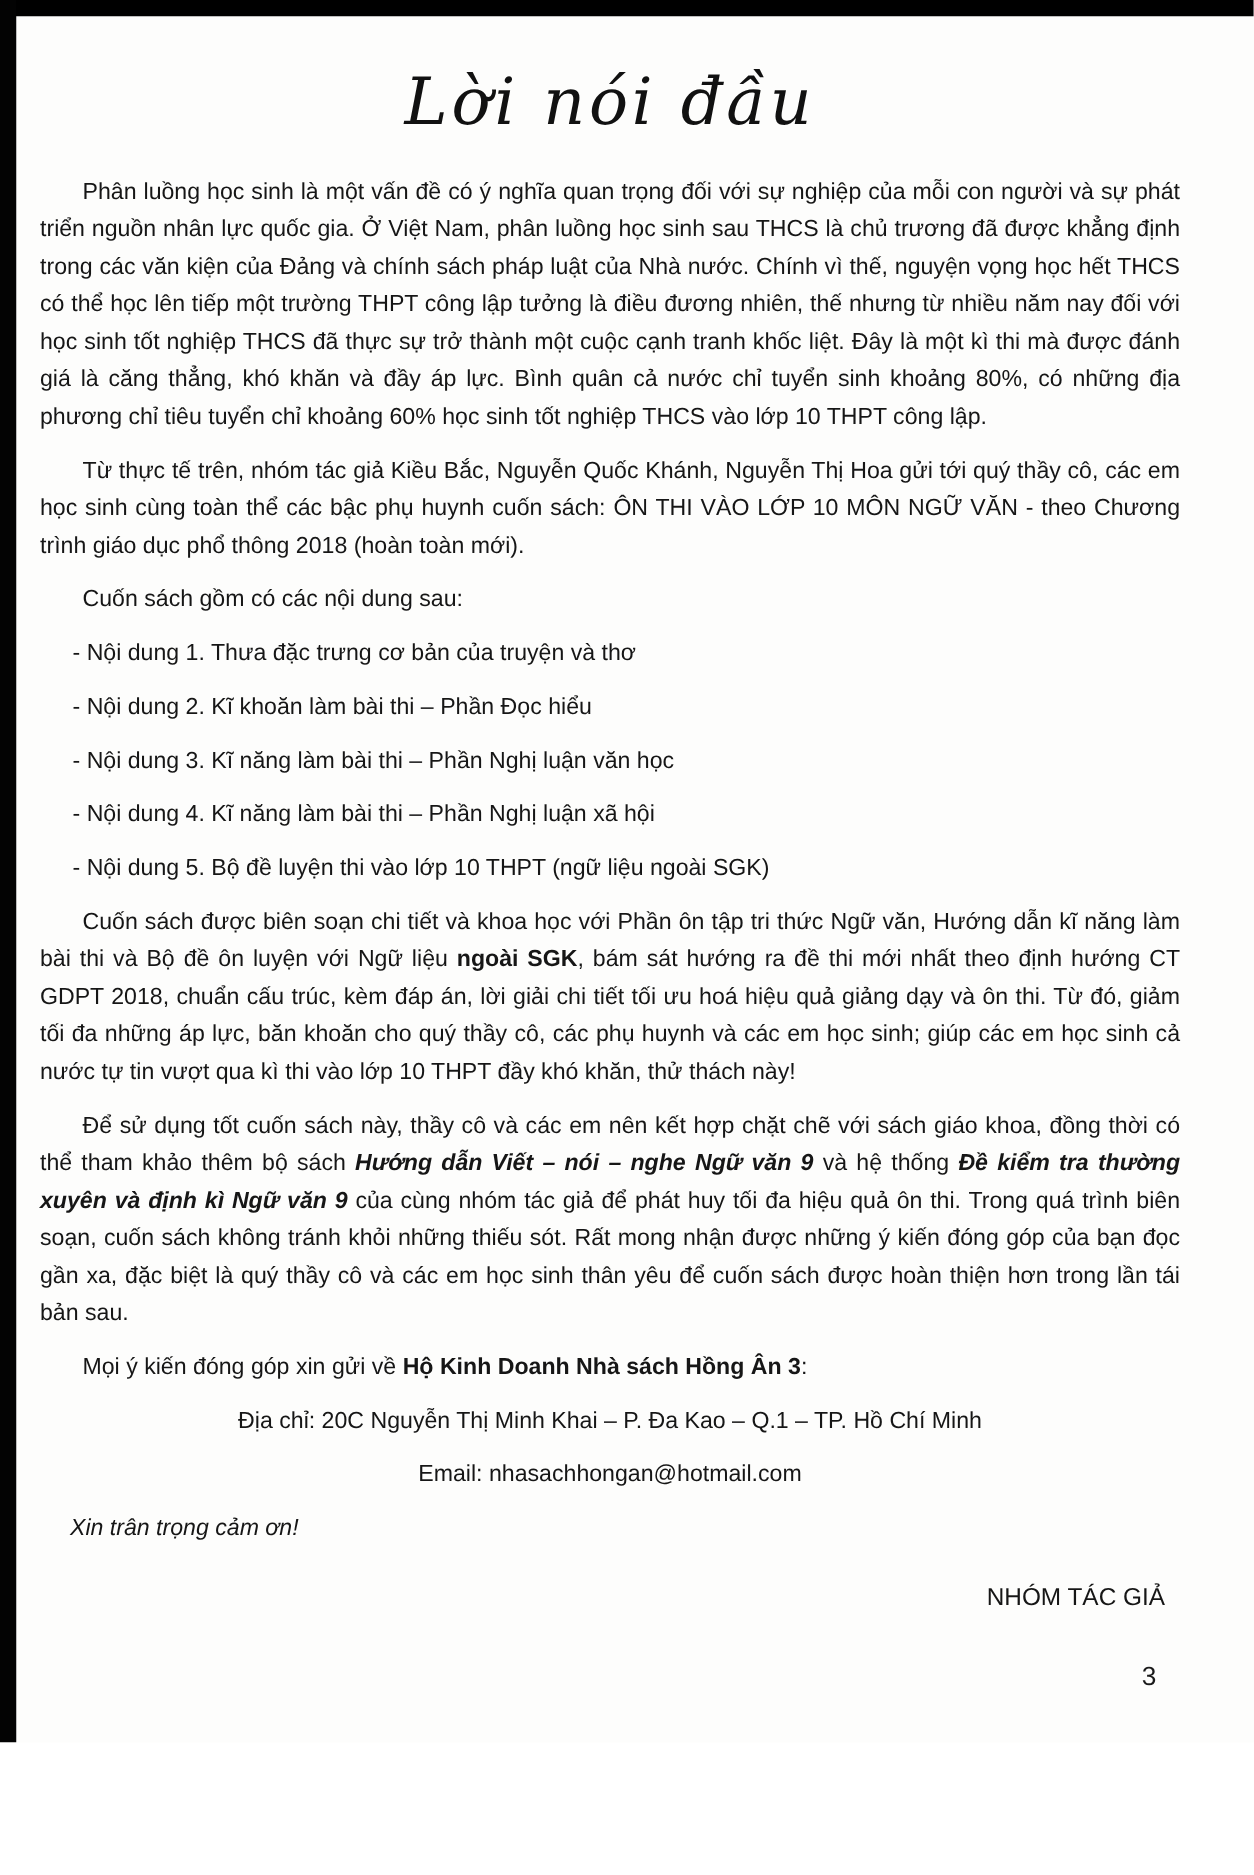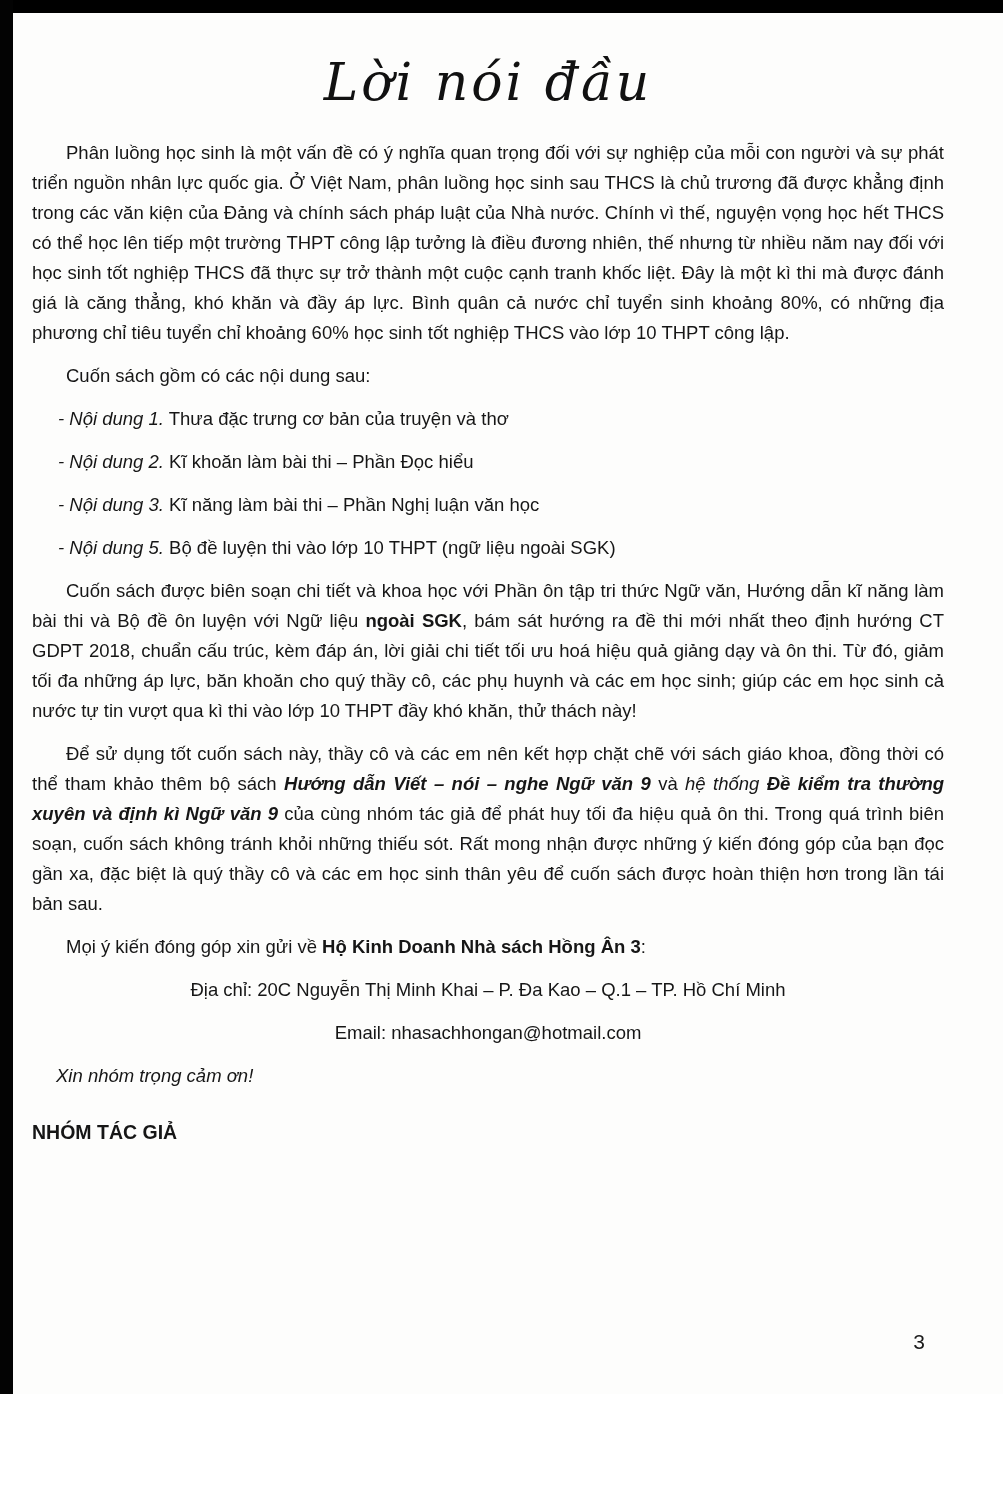--- a/index.html
+++ b/index.html
@@ -53,38 +53,38 @@
     text-align: justify;
     text-indent: 34px;
     margin-bottom: 13px;
   }
   .list { margin: 4px 0 4px 26px; }
   .list-item {
     font-size: 18.5px;
     line-height: 30px;
     margin-bottom: 13px;
   }
-  .it { font-style: italic; }
+  .it { }
   .b  { font-weight: bold; }
   .bi { font-weight: bold; font-style: italic; }
   .center-line {
     font-size: 18.5px;
     line-height: 30px;
     text-align: center;
     margin-bottom: 13px;
   }
   .closing {
     font-style: italic;
     font-size: 18.5px;
     line-height: 30px;
     margin: 6px 0 0 24px;
   }
   .signature {
-    text-align: left;
-    font-weight: bold;
+    text-align: right;
+    font-weight: normal;
     font-size: 19.5px;
     margin-top: 30px;
     padding-right: 12px;
   }
   .page-number {
     position: absolute;
     right: 78px;
     bottom: 40px;
     font-size: 21px;
     color: #1a1a1a;
@@ -97,48 +97,52 @@
   <div class="scan-border-top"></div>
   <div class="scan-border-left"></div>
 
   <div class="content">
 
     <div class="title">Lời nói đầu</div>
 
 
     <p class="para">Phân luồng học sinh là một vấn đề có ý nghĩa quan trọng đối với sự nghiệp của mỗi con người và sự phát triển nguồn nhân lực quốc gia. Ở Việt Nam, phân luồng học sinh sau THCS là chủ trương đã được khẳng định trong các văn kiện của Đảng và chính sách pháp luật của Nhà nước. Chính vì thế, nguyện vọng học hết THCS có thể học lên tiếp một trường THPT công lập tưởng là điều đương nhiên, thế nhưng từ nhiều năm nay đối với học sinh tốt nghiệp THCS đã thực sự trở thành một cuộc cạnh tranh khốc liệt. Đây là một kì thi mà được đánh giá là căng thẳng, khó khăn và đầy áp lực. Bình quân cả nước chỉ tuyển sinh khoảng 80%, có những địa phương chỉ tiêu tuyển chỉ khoảng 60% học sinh tốt nghiệp THCS vào lớp 10 THPT công lập.</p>
 
+    <p class="para">Từ thực tế trên, nhóm tác giả Kiều Bắc, Nguyễn Quốc Khánh, Nguyễn Thị Hoa gửi tới quý thầy cô, các em học sinh cùng toàn thể các bậc phụ huynh cuốn sách: ÔN THI VÀO LỚP 10 MÔN NGỮ VĂN - theo Chương trình giáo dục phổ thông 2018 (hoàn toàn mới).</p>
 
     <p class="para">Cuốn sách gồm có các nội dung sau:</p>
 
     <div class="list">
       <div class="list-item">
         <span class="it">- Nội dung 1.</span><span> Thưa đặc trưng cơ bản của truyện và thơ</span>
       </div>
       <div class="list-item">
         <span class="it">- Nội dung 2.</span><span> Kĩ khoăn làm bài thi – Phần Đọc hiểu</span>
       </div>
       <div class="list-item">
         <span class="it">- Nội dung 3.</span><span> Kĩ năng làm bài thi – Phần Nghị luận văn học</span>
+      </div>
+      <div class="list-item">
+        <span class="it">- Nội dung 4.</span><span> Kĩ năng làm bài thi – Phần Nghị luận xã hội</span>
       </div>
       <div class="list-item">
         <span class="it">- Nội dung 5.</span><span> Bộ đề luyện thi vào lớp 10 THPT (ngữ liệu ngoài SGK)</span>
       </div>
     </div>
 
     <p class="para"><span>Cuốn sách được biên soạn chi tiết và khoa học với Phần ôn tập tri thức Ngữ văn, Hướng dẫn kĩ năng làm bài thi và Bộ đề ôn luyện với Ngữ liệu </span><span class="b">ngoài SGK</span><span>, bám sát hướng ra đề thi mới nhất theo định hướng CT GDPT 2018, chuẩn cấu trúc, kèm đáp án, lời giải chi tiết tối ưu hoá hiệu quả giảng dạy và ôn thi. Từ đó, giảm tối đa những áp lực, băn khoăn cho quý thầy cô, các phụ huynh và các em học sinh; giúp các em học sinh cả nước tự tin vượt qua kì thi vào lớp 10 THPT đầy khó khăn, thử thách này!</span></p>
 
     <p class="para"><span>Để sử dụng tốt cuốn sách này, thầy cô và các em nên kết hợp chặt chẽ với sách giáo khoa, đồng thời có thể tham khảo thêm bộ sách </span><span class="bi">Hướng dẫn Viết – nói – nghe Ngữ văn 9</span><span> và </span><span class="it">hệ thống </span><span class="bi">Đề kiểm tra thường xuyên và định kì Ngữ văn 9</span><span> của cùng nhóm tác giả để phát huy tối đa hiệu quả ôn thi. Trong quá trình biên soạn, cuốn sách không tránh khỏi những thiếu sót. Rất mong nhận được những ý kiến đóng góp của bạn đọc gần xa, đặc biệt là quý thầy cô và các em học sinh thân yêu để cuốn sách được hoàn thiện hơn trong lần tái bản sau.</span></p>
 
     <p class="para"><span>Mọi ý kiến đóng góp xin gửi về </span><span class="b">Hộ Kinh Doanh Nhà sách Hồng Ân 3</span><span>:</span></p>
 
     <div class="center-line">Địa chỉ: 20C Nguyễn Thị Minh Khai – P. Đa Kao – Q.1 – TP. Hồ Chí Minh</div>
 
     <div class="center-line">Email: nhasachhongan@hotmail.com</div>
 
-    <div class="closing">Xin nhóm trọng cảm ơn!</div>
+    <div class="closing">Xin trân trọng cảm ơn!</div>
 
     <div class="signature">NHÓM TÁC GIẢ</div>
 
   </div>
 
   <div class="page-number">3</div>
 </div>
 
 </body></html>

